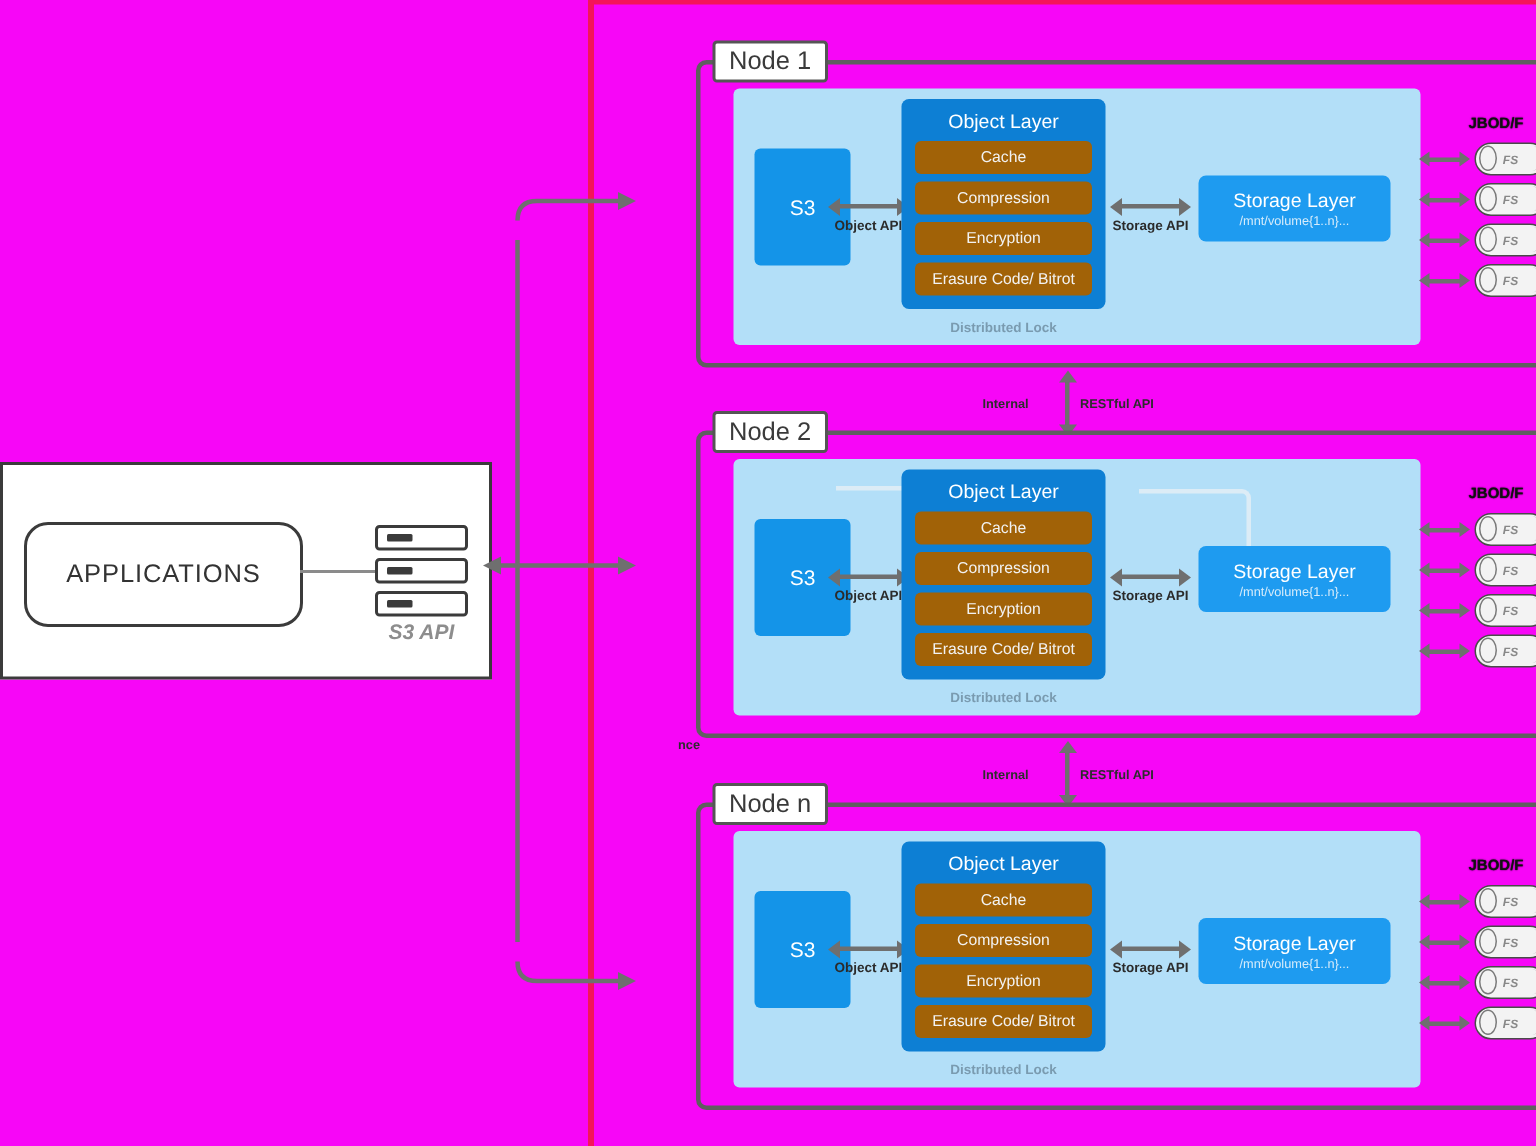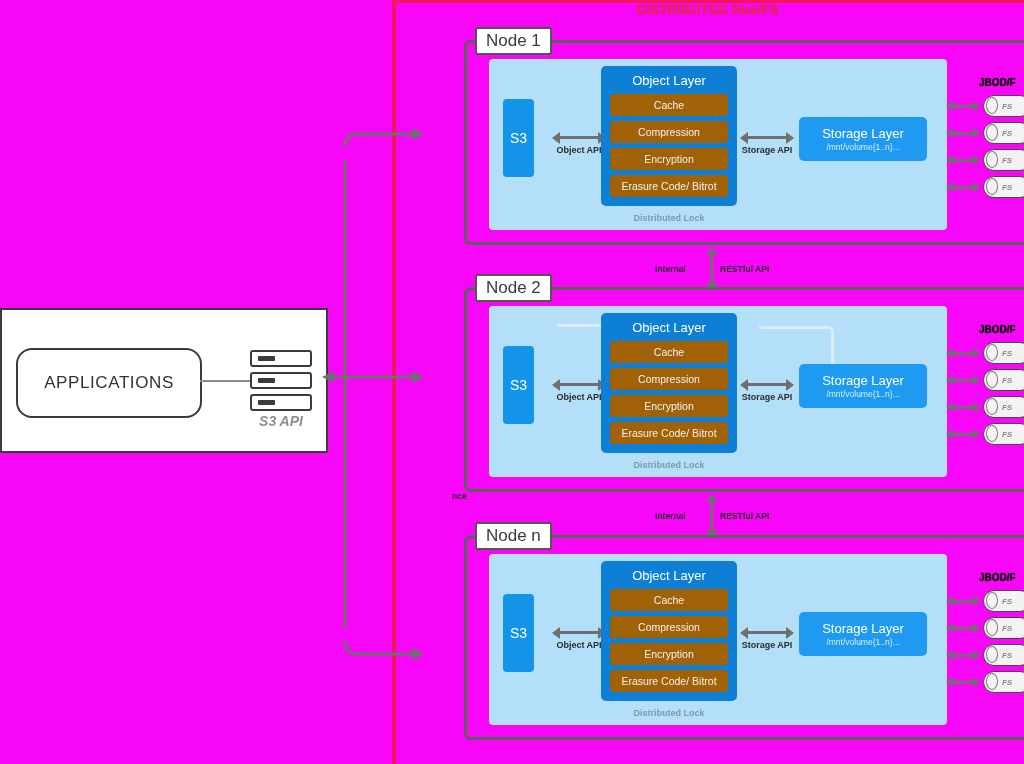--- a/index.html
+++ b/index.html
@@ -71,21 +71,21 @@
     position:absolute;left:8px;top:-16px;
     background:#fff;border:2px solid #555;border-radius:3px;
     padding:2px 9px;font-size:17px;color:#3a3a3a;z-index:5;
   }
   .node-inner{
     position:absolute;left:22px;top:16px;width:458px;bottom:12px;
     background:#b3dff8;border-radius:4px;
   }
 
   .s3-box{
-    position:absolute;width:31px;
+    position:absolute;width:64px;
     background:#1494e8;border-radius:4px;
     display:flex;align-items:center;justify-content:center;
     color:#fff;font-size:14px;
   }
   .object-layer{
     position:absolute;width:136px;
     background:#0d7fd4;border-radius:5px;
   }
   .object-layer .ol-title{
     text-align:center;color:#fff;font-size:13px;padding:7px 0 6px;
@@ -166,21 +166,20 @@
   .vlabel{position:absolute;font-size:8.5px;font-weight:bold;color:#2c2c2c;}
   .stray{position:absolute;font-size:8.5px;font-weight:bold;color:#2c2c2c;}
   .ghost{position:absolute;border-color:#dcecf6;border-style:solid;}
 </style>
 </head>
 <body>
 
 <div class="canvas">
 
   <div class="cluster-border"></div>
-  <div class="cluster-title">DISTRIBUTED RustFS</div>
 
   <div class="apps-panel">
     <div class="apps-box">APPLICATIONS</div>
     <div class="apps-arrow"></div>
     <div class="server-stack">
       <div class="server-unit" style="top:0px">
           <i></i>
         </div>
       <div class="server-unit" style="top:22px">
           <i></i>

